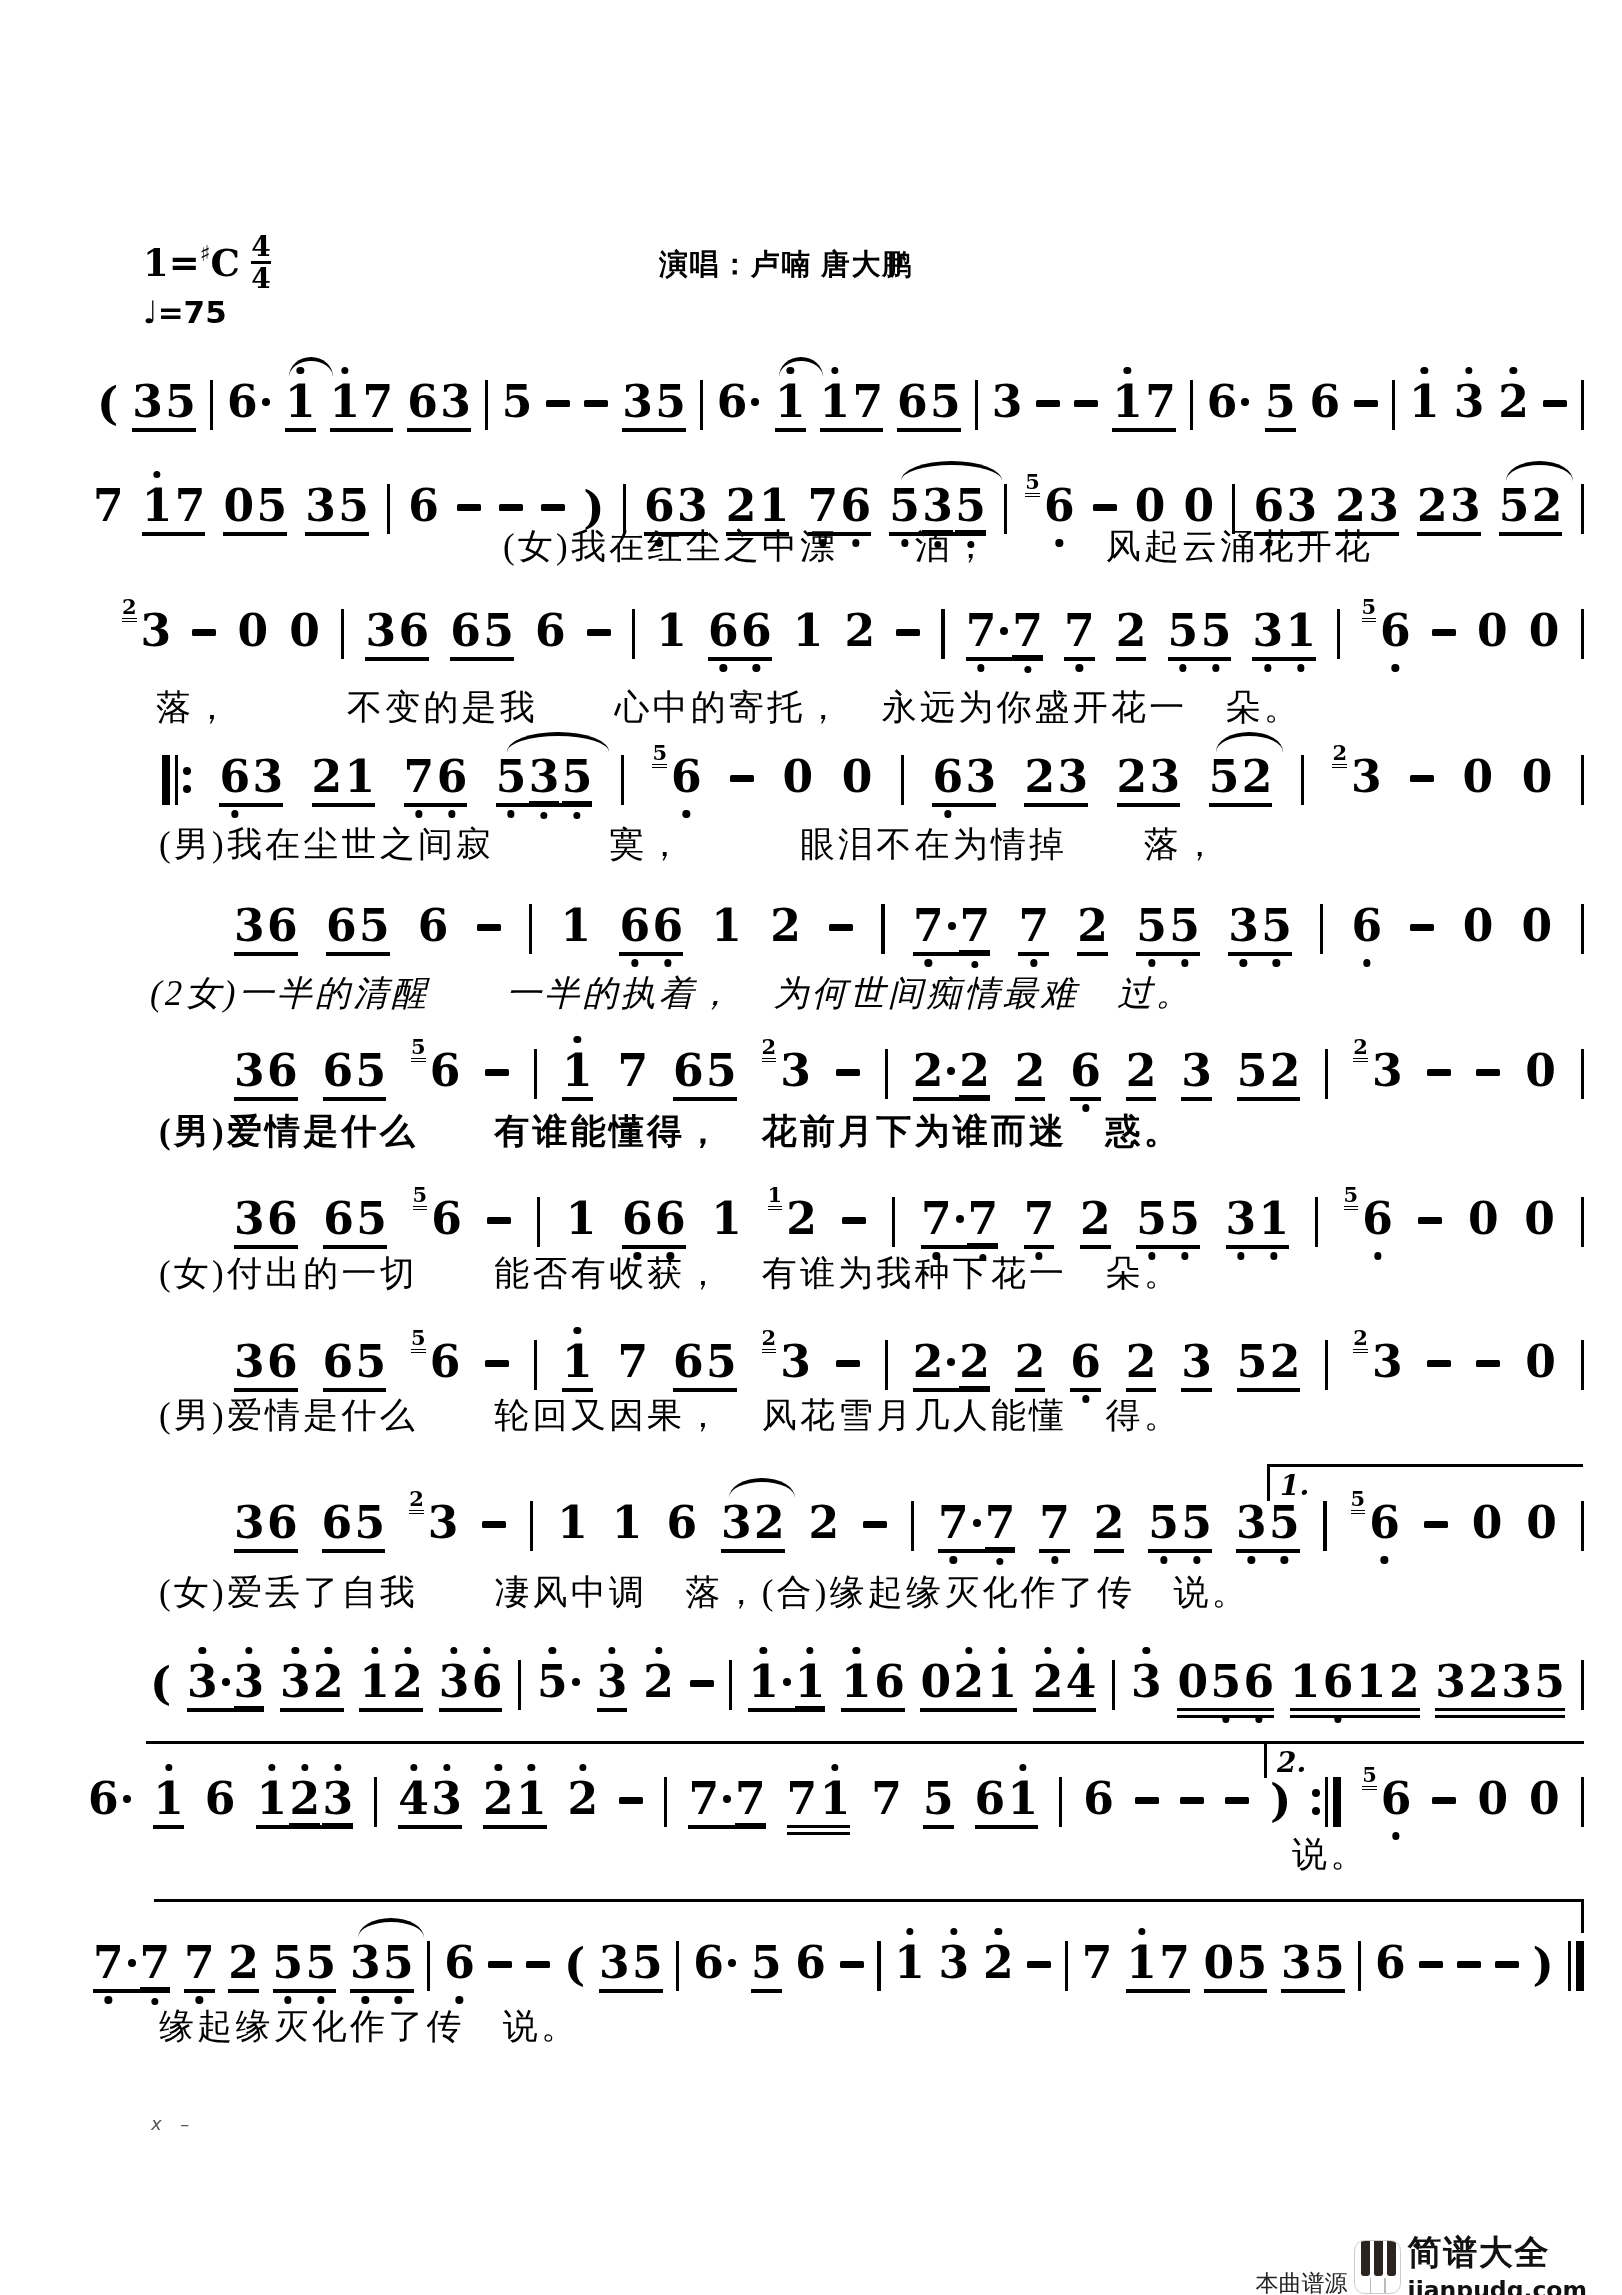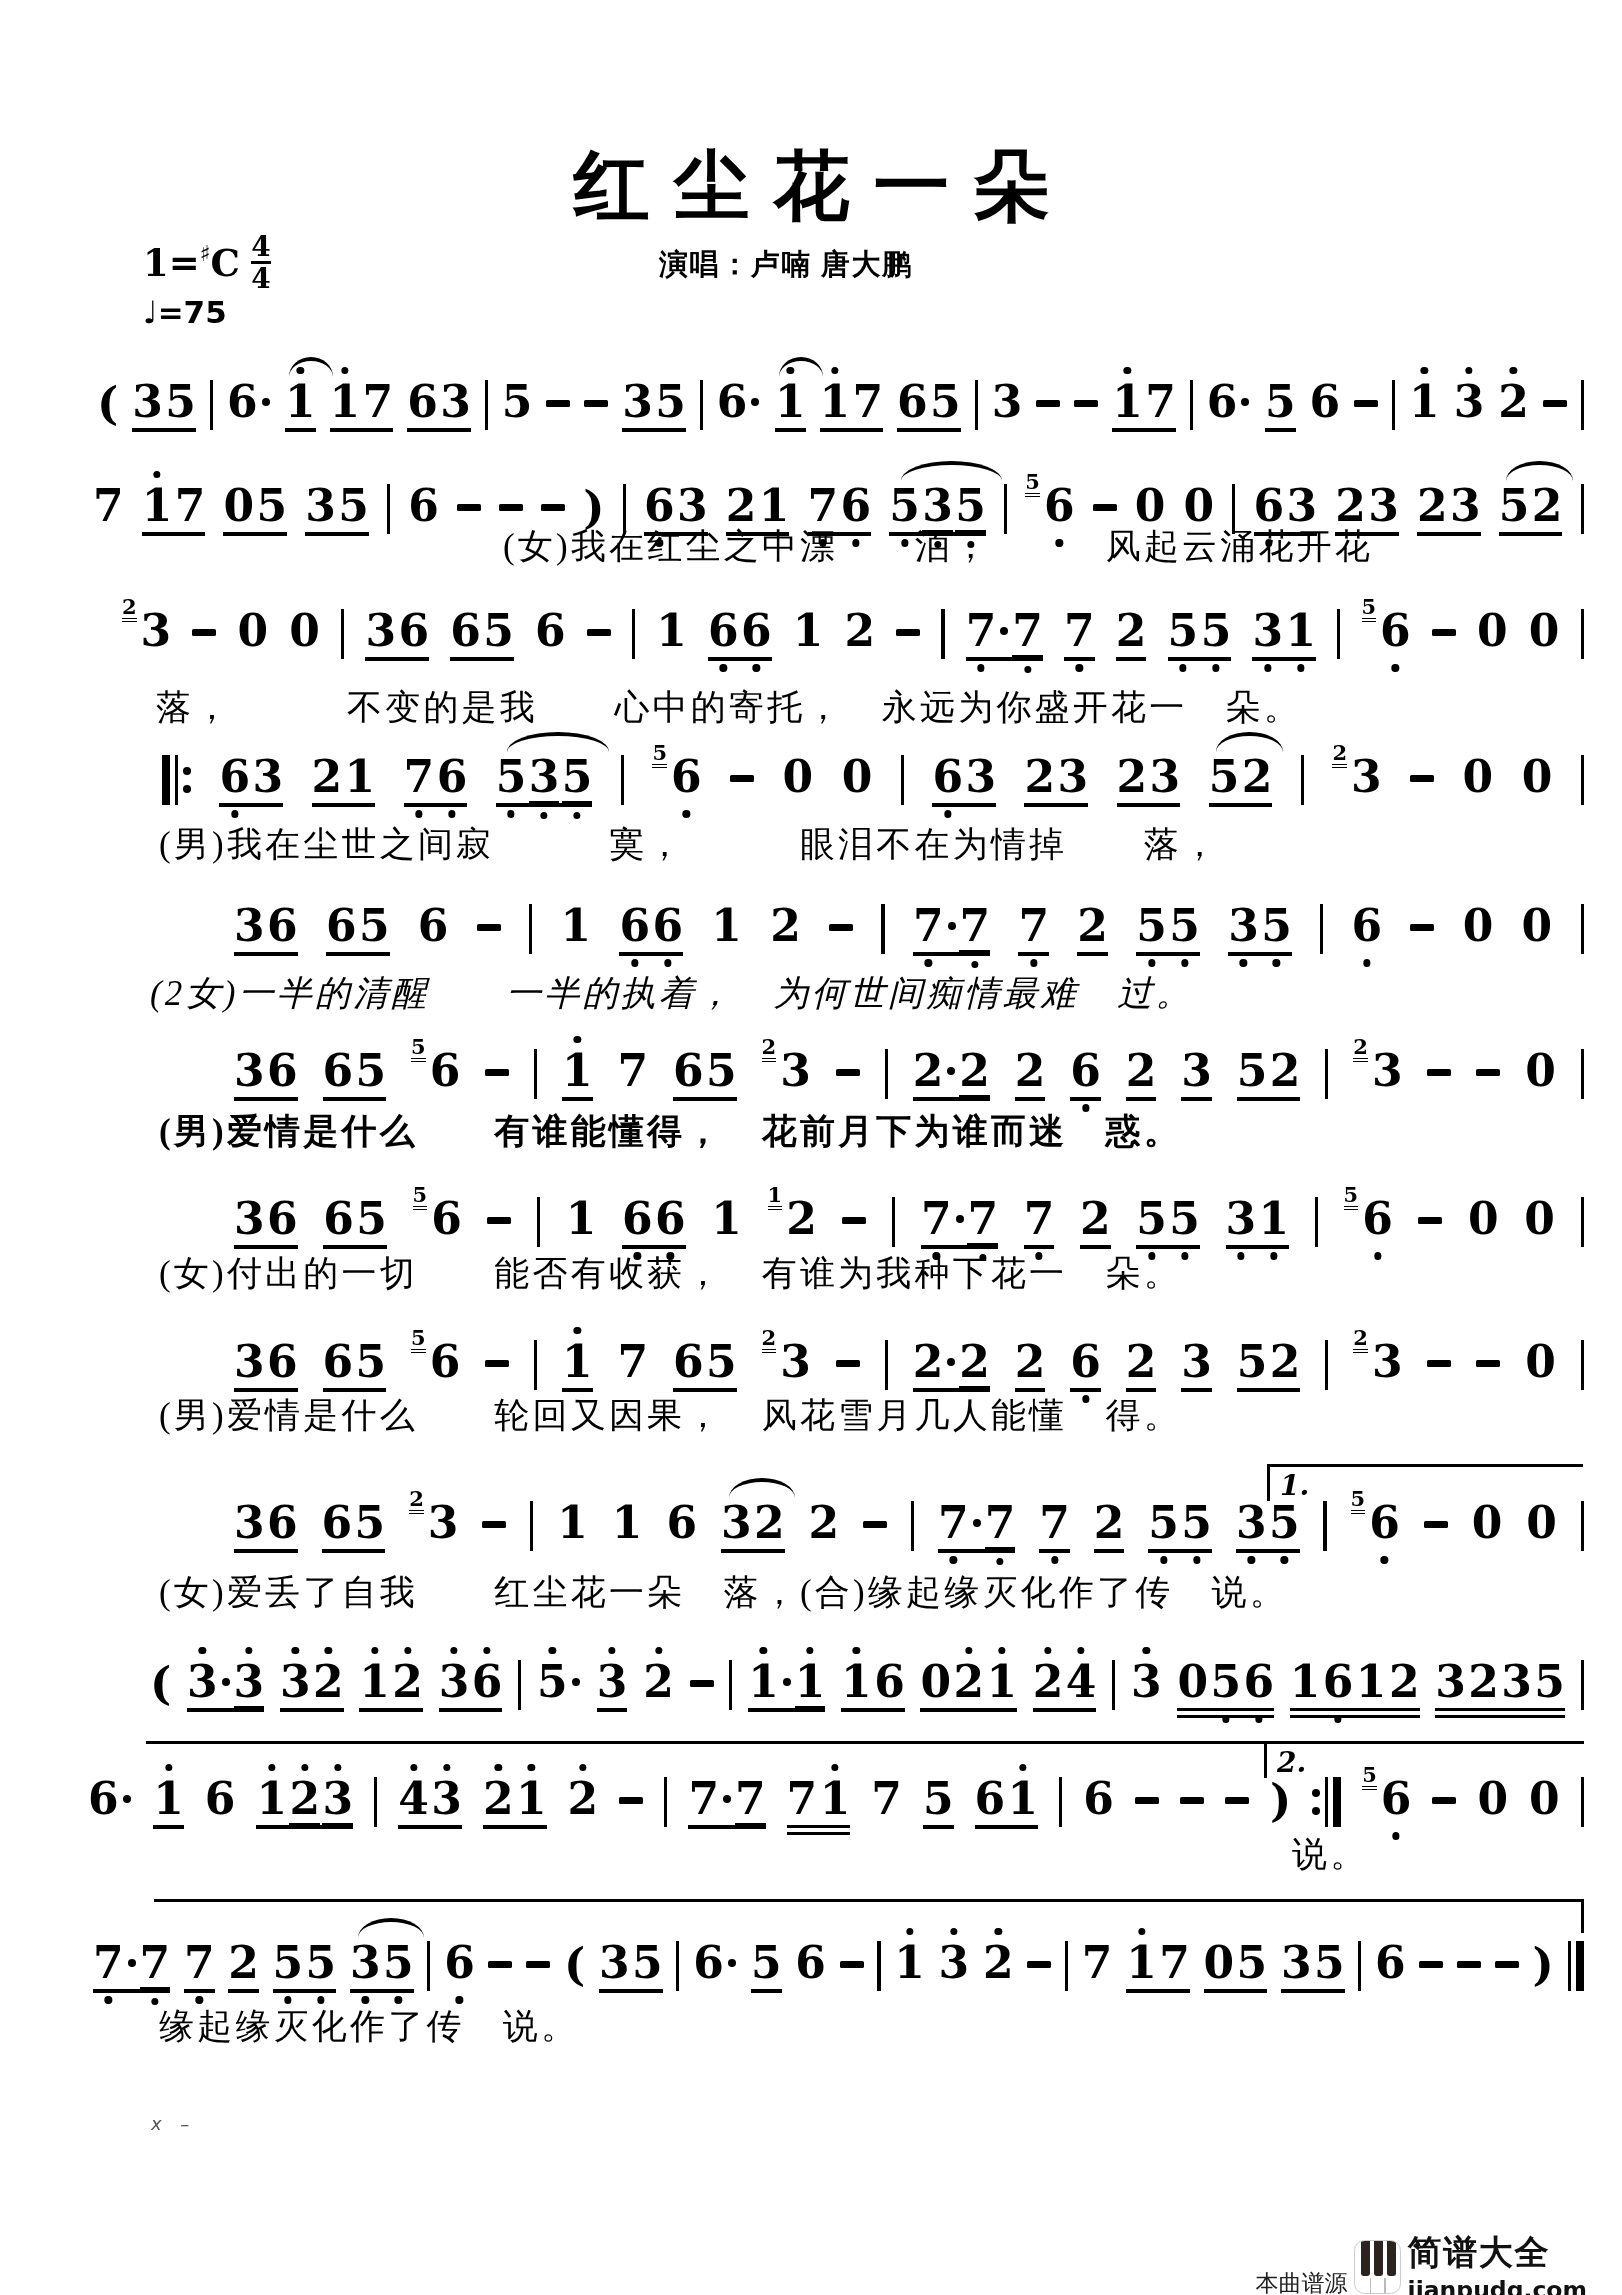--- a/index.html
+++ b/index.html
@@ -61,21 +61,20 @@
   .piano .s{position:absolute;bottom:0;width:1.6px;height:15.4px;background:#bbb;}
   .piano .s1{left:14.6px}.piano .s2{left:29px}
   .wm-col{display:flex;flex-direction:column;line-height:1.05;}
   .wm-col b{font:bold 34px "DejaVu Sans",sans-serif;color:#111;letter-spacing:1.6px;}
   .wm-col em{font:bold 23.5px "DejaVu Sans",sans-serif;font-style:normal;color:#111;}
 </style>
 </head>
 <body>
 
 <div id="sheet">
-  <h1 class="title">红尘花一朵</h1>
 
   <div class="keysig">
     <span>1=</span>
       <span class="acc">♯</span>
       <span>C</span>
     <span class="frac">
       <span class="num">4</span>
       <span class="den">4</span>
     </span>
   </div>
@@ -713,21 +712,21 @@
         </span>
         <span class="dash"></span>
         <span class="tok">
           <span class="note">0</span>
         </span>
         <span class="tok">
           <span class="note">0</span>
         </span>
         <span class="bar"></span>
       </div>
-      <div class="lyric" style="left: 159px; top: 1569px;">(女)爱丢了自我　　红尘花一朵　落，(合)缘起缘灭化作了传　说。</div>
+      <div class="lyric" style="left: 159px; top: 1569px;">(女)爱丢了自我　　凄风中调　落，(合)缘起缘灭化作了传　说。</div>
       <div class="mline" style="left: 150px; top: 1660px; width: 1434px;">
         <span class="paren">(</span>
         <span class="tok u1">
           <span class="note hi">3</span>
           <span class="ndot"></span>
           <span class="note hi x2">3</span>
         </span>
         <span class="tok u1">
           <span class="note hi">3</span>
           <span class="note hi">2</span>

